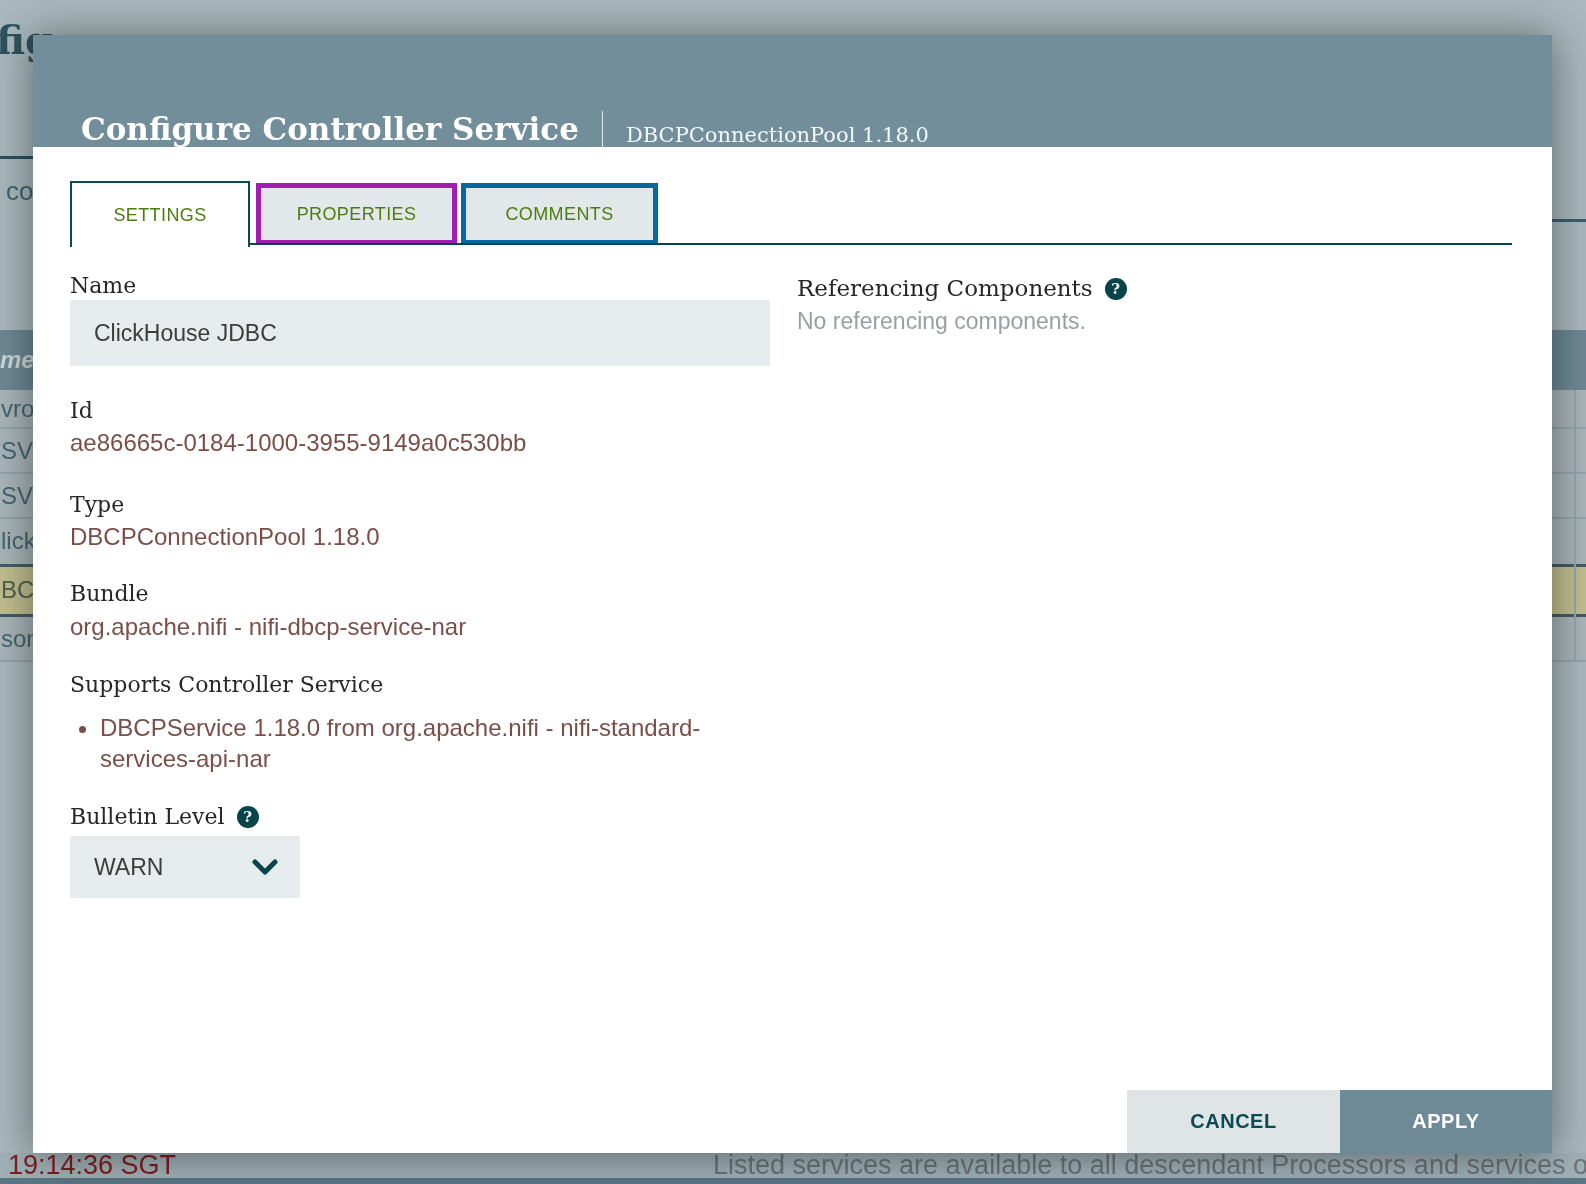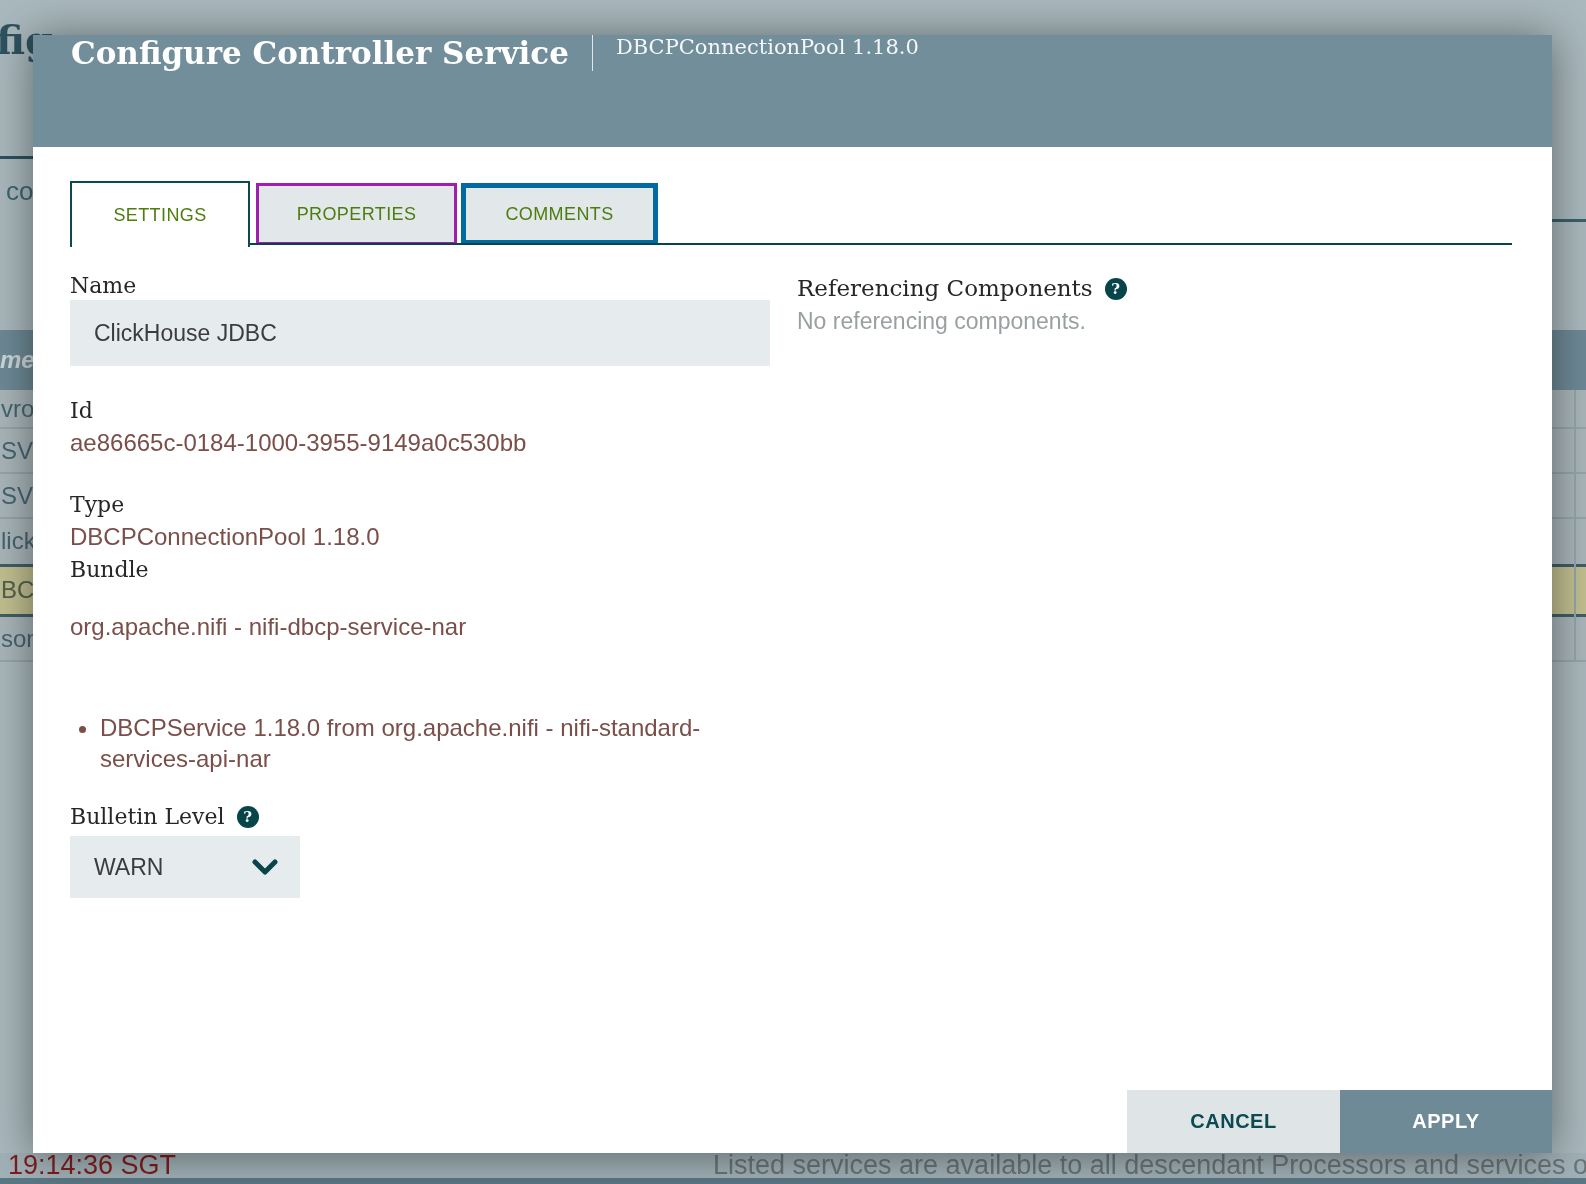--- a/index.html
+++ b/index.html
@@ -24,33 +24,33 @@
   .bg-vline { left:1574px; top:390px; width:2px; height:272px; background:#93a5ab; }
   .bg-footer { left:0; top:1153px; width:1586px; height:26px; background:#a0b1b7; }
   .bg-clock { left:8px; top:1150px; font-size:27px; color:#7f1d1d; }
   .bg-footer-text { left:713px; top:1150px; font-size:27px; color:#6b7478; white-space:nowrap; }
   .bg-bottom-bar { left:0; top:1178px; width:1586px; height:6px; background:#5a7884; }
 
   
   #modal { position:absolute; left:33px; top:35px; width:1519px; height:1118px; z-index:10;
       background:#ffffff; box-shadow:0 2px 40px rgba(0,0,0,0.45); }
   #modal-header { position:absolute; left:0; top:0; width:100%; height:112px; background:#728e9b;
-      display:flex; align-items:flex-start; padding-left:38px; }
+      display:flex; align-items:flex-end; padding-left:48px; }
   .modal-title { font-family:"DejaVu Serif","Liberation Serif",serif; font-weight:bold;
       font-size:31px; color:#ffffff; }
   .title-divider { width:1px; height:36px; background:#dfe8ec; margin:0 23px; }
   .modal-subtitle { font-family:"DejaVu Serif","Liberation Serif",serif; font-size:21px; color:#f4f8f9; }
 
   
   .tab { position:absolute; top:148px; height:62px; display:flex; align-items:center;
       justify-content:center; font-size:18px; letter-spacing:.4px; color:#4d7c0f; cursor:pointer; }
   .tab-underline { position:absolute; left:37px; top:208px; width:1442px; height:2px; background:#07454a; z-index:1; }
   #tab-settings { left:37px; width:180px; top:146px; height:66px; background:#fff;
       border:2px solid #0a4a50; border-bottom:none; z-index:2; }
-  #tab-properties { left:223px; width:201px; background:#e2e8ea; border:3px solid #a21caf; }
+  #tab-properties { left:223px; width:201px; background:#e2e8ea; border:5px solid #a21caf; }
   #tab-comments { left:428px; width:197px; background:#e2e8ea; border:5px solid #0369a1; }
 
   
   .f-label { position:absolute; font-family:"DejaVu Serif","Liberation Serif",serif;
       font-size:22px; color:#262626; }
   .f-value { position:absolute; font-size:24px; color:#7a4f4a; }
   .input-box { position:absolute; left:37px; top:265px; width:700px; height:66px; background:#e6ebee; }
   .input-box input { width:100%; height:100%; border:none; outline:none; background:transparent;
       font-family:"Liberation Sans","DejaVu Sans",sans-serif; font-size:23px; color:#3c3c3c; padding-left:24px; }
   .supports-list { position:absolute; left:37px; top:677px; width:710px; list-style:disc;
@@ -118,23 +118,24 @@
   <div class="input-box">
     <input type="text" value="ClickHouse JDBC" style="">
   </div>
 
   <div class="f-label" style="left:37px;top:363px;">Id</div>
   <div class="f-value" style="left:37px;top:394px;">ae86665c-0184-1000-3955-9149a0c530bb</div>
 
   <div class="f-label" style="left:37px;top:457px;">Type</div>
   <div class="f-value" style="left:37px;top:488px;">DBCPConnectionPool 1.18.0</div>
 
-  <div class="f-label" style="left:37px;top:522px;text-align:center;">Bundle</div>
+  <div class="f-label" style="left:37px;top:546px;text-align:center;">Bundle</div>
   <div class="f-value" style="left:37px;top:578px;">org.apache.nifi - nifi-dbcp-service-nar</div>
 
+  <div class="f-label" style="left:37px;top:637px;">Supports Controller Service</div>
   <ul class="supports-list">
     <li>DBCPService 1.18.0 from org.apache.nifi - nifi-standard-services-api-nar</li>
   </ul>
 
   <div class="f-label" style="left:37px;top:769px;">
     <span>Bulletin Level</span><span class="help-icon">?</span>
   </div>
   <div class="dropdown">
     <span class="dropdown-value">WARN</span>
     <svg width="26" height="16" viewBox="0 0 26 16">

